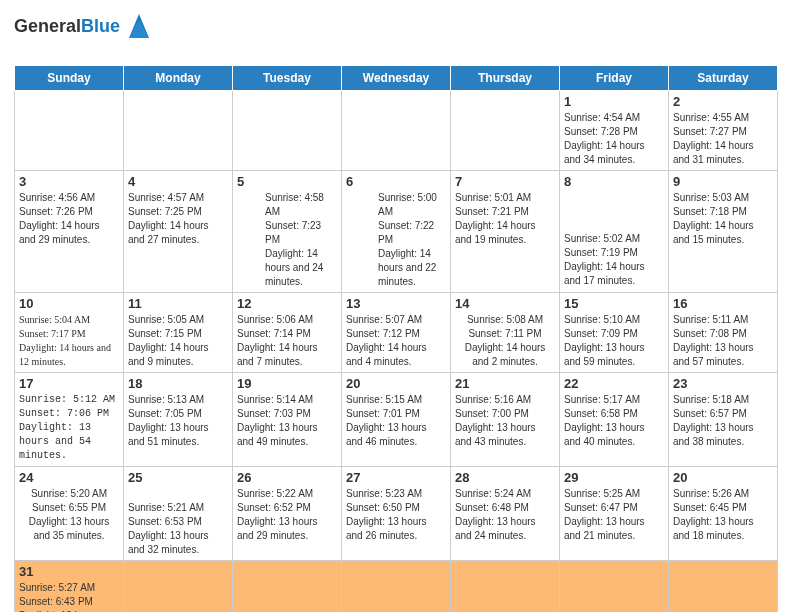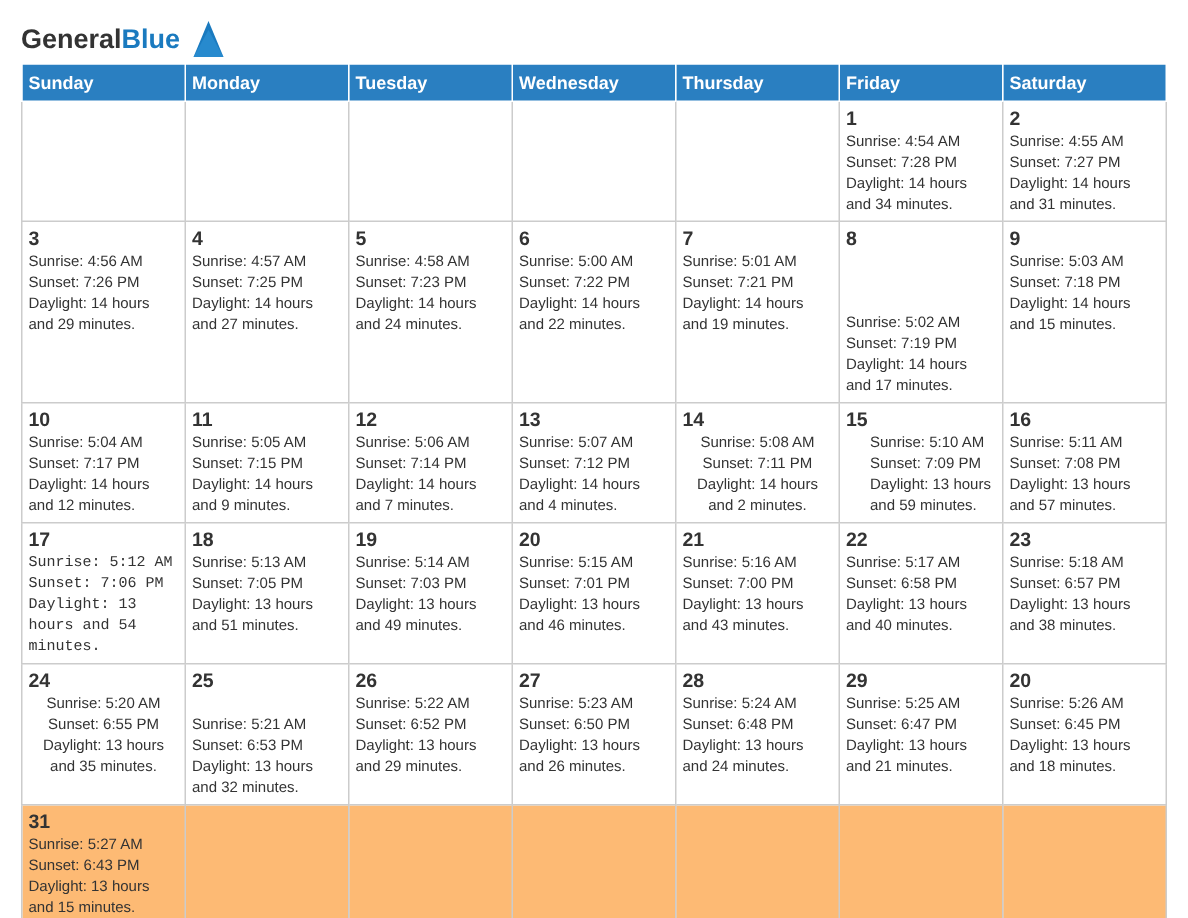--- a/index.html
+++ b/index.html
@@ -13,21 +13,21 @@
     .page {
       width: 792px;
       height: 612px;
       background: #fff;
       padding: 10px 14px 10px 14px;
     }
     .header-area {
       display: flex;
       justify-content: space-between;
       align-items: flex-start;
-      margin-bottom: 0;
+      margin-bottom: 23px;
     }
     .logo {
       display: flex;
       align-items: center;
       gap: 0px;
     }
     .title-area {
       text-align: right;
     }
     .cal-title {
@@ -44,21 +44,21 @@
       width: 100%;
       border-collapse: collapse;
       table-layout: fixed;
     }
     .calendar thead tr th {
       background: #2a7fc1;
       color: #fff;
       font-size: 12px;
       font-weight: bold;
       padding: 5px 4px;
-      text-align: left;
+      text-align: center;
       border: 1px solid #fff;
     }
     .calendar tbody tr td {
       border: 1px solid #ccc;
       vertical-align: top;
       padding: 3px 4px;
       font-size: 9.5px;
       color: #333;
       height: 72px;
       background: #fff;
@@ -145,27 +145,27 @@
 Daylight: 14 hours and 29 minutes.</div>
           </td>
           <td>
             <span class="day-num">4</span>
             <div class="day-info" style="white-space: pre-line;">Sunrise: 4:57 AM
 Sunset: 7:25 PM
 Daylight: 14 hours and 27 minutes.</div>
           </td>
           <td>
             <span class="day-num">5</span>
-            <div class="day-info" style="white-space: pre-line;">Sunrise: 4:58 AM
+            <div class="day-info" style="white-space: pre-line; margin-left: 28px;">Sunrise: 4:58 AM
 Sunset: 7:23 PM
 Daylight: 14 hours and 24 minutes.</div>
           </td>
           <td>
             <span class="day-num">6</span>
-            <div class="day-info" style="white-space: pre-line;">Sunrise: 5:00 AM
+            <div class="day-info" style="white-space: pre-line; margin-left: 32px;">Sunrise: 5:00 AM
 Sunset: 7:22 PM
 Daylight: 14 hours and 22 minutes.</div>
           </td>
           <td>
             <span class="day-num">7</span>
             <div class="day-info" style="white-space: pre-line;">Sunrise: 5:01 AM
 Sunset: 7:21 PM
 Daylight: 14 hours and 19 minutes.</div>
           </td>
           <td>
@@ -177,21 +177,21 @@
           <td>
             <span class="day-num">9</span>
             <div class="day-info" style="white-space: pre-line;">Sunrise: 5:03 AM
 Sunset: 7:18 PM
 Daylight: 14 hours and 15 minutes.</div>
           </td>
         </tr>
         <tr>
           <td>
             <span class="day-num">10</span>
-            <div class="day-info" style="white-space: pre-line;">Sunrise: 5:04 AM
+            <div class="day-info" style="white-space: pre-line; font-family: Liberation Serif, serif;">Sunrise: 5:04 AM
 Sunset: 7:17 PM
 Daylight: 14 hours and 12 minutes.</div>
           </td>
           <td>
             <span class="day-num">11</span>
             <div class="day-info" style="white-space: pre-line;">Sunrise: 5:05 AM
 Sunset: 7:15 PM
 Daylight: 14 hours and 9 minutes.</div>
           </td>
           <td>
@@ -207,21 +207,21 @@
 Daylight: 14 hours and 4 minutes.</div>
           </td>
           <td>
             <span class="day-num">14</span>
             <div class="day-info" style="white-space: pre-line; text-align: center;">Sunrise: 5:08 AM
 Sunset: 7:11 PM
 Daylight: 14 hours and 2 minutes.</div>
           </td>
           <td>
             <span class="day-num">15</span>
-            <div class="day-info" style="white-space: pre-line; margin-left: 16px;">Sunrise: 5:10 AM
+            <div class="day-info" style="white-space: pre-line;">Sunrise: 5:10 AM
 Sunset: 7:09 PM
 Daylight: 13 hours and 59 minutes.</div>
           </td>
           <td>
             <span class="day-num">16</span>
             <div class="day-info" style="white-space: pre-line;">Sunrise: 5:11 AM
 Sunset: 7:08 PM
 Daylight: 13 hours and 57 minutes.</div>
           </td>
         </tr>

